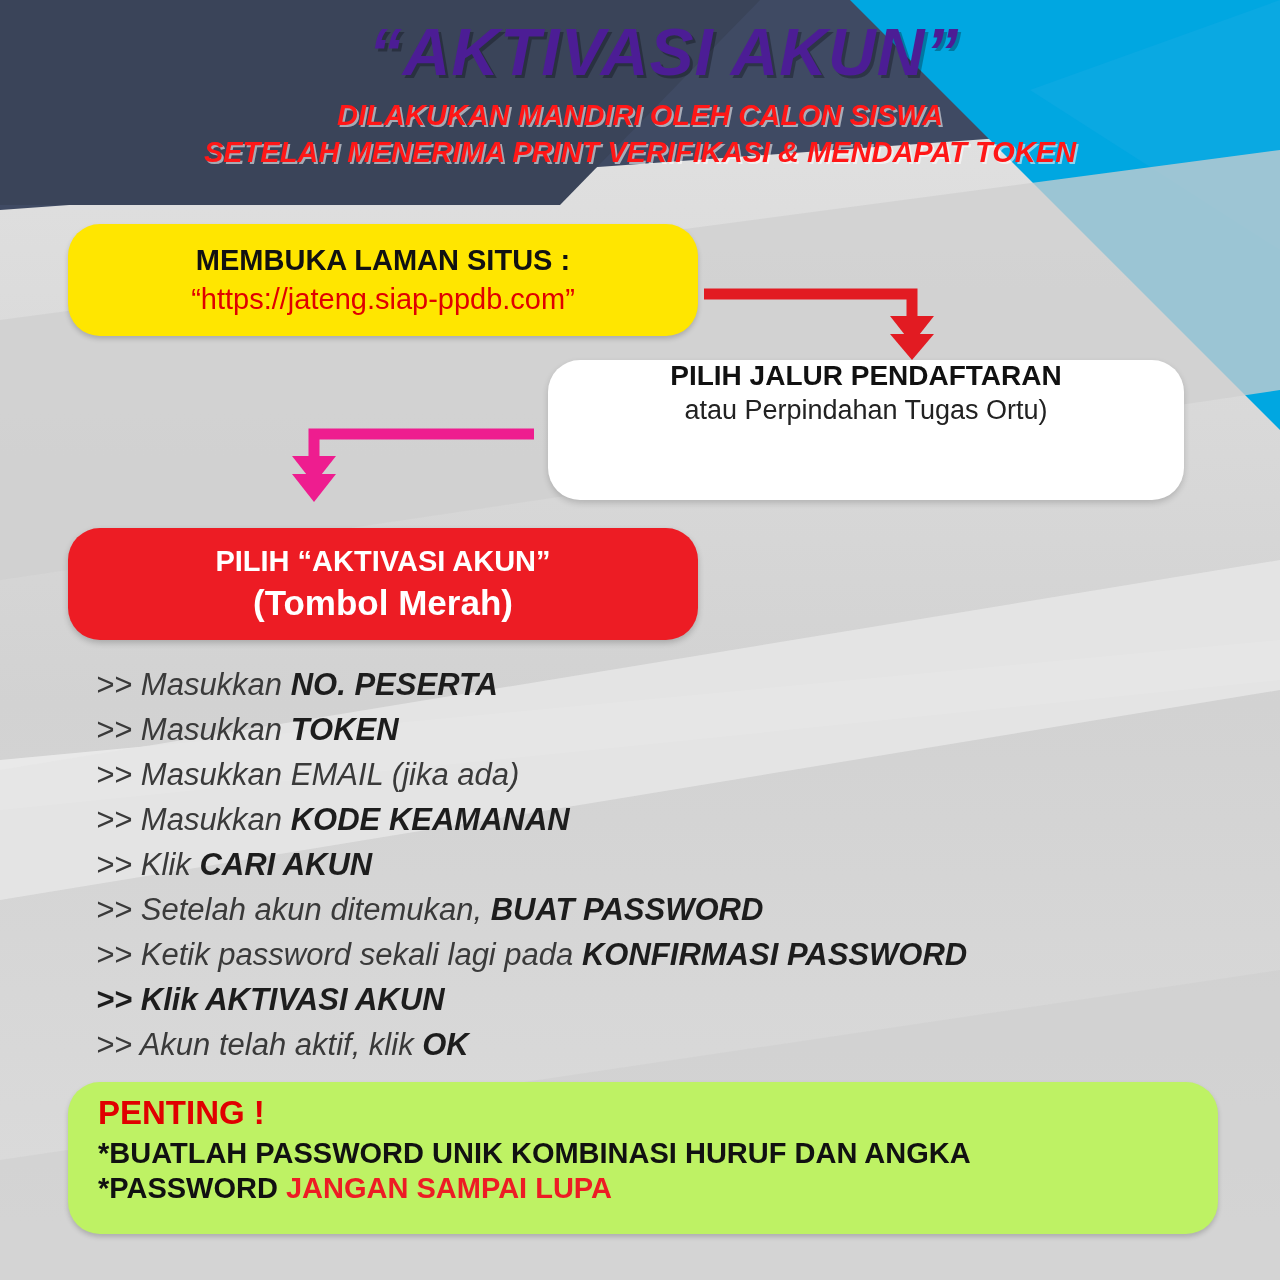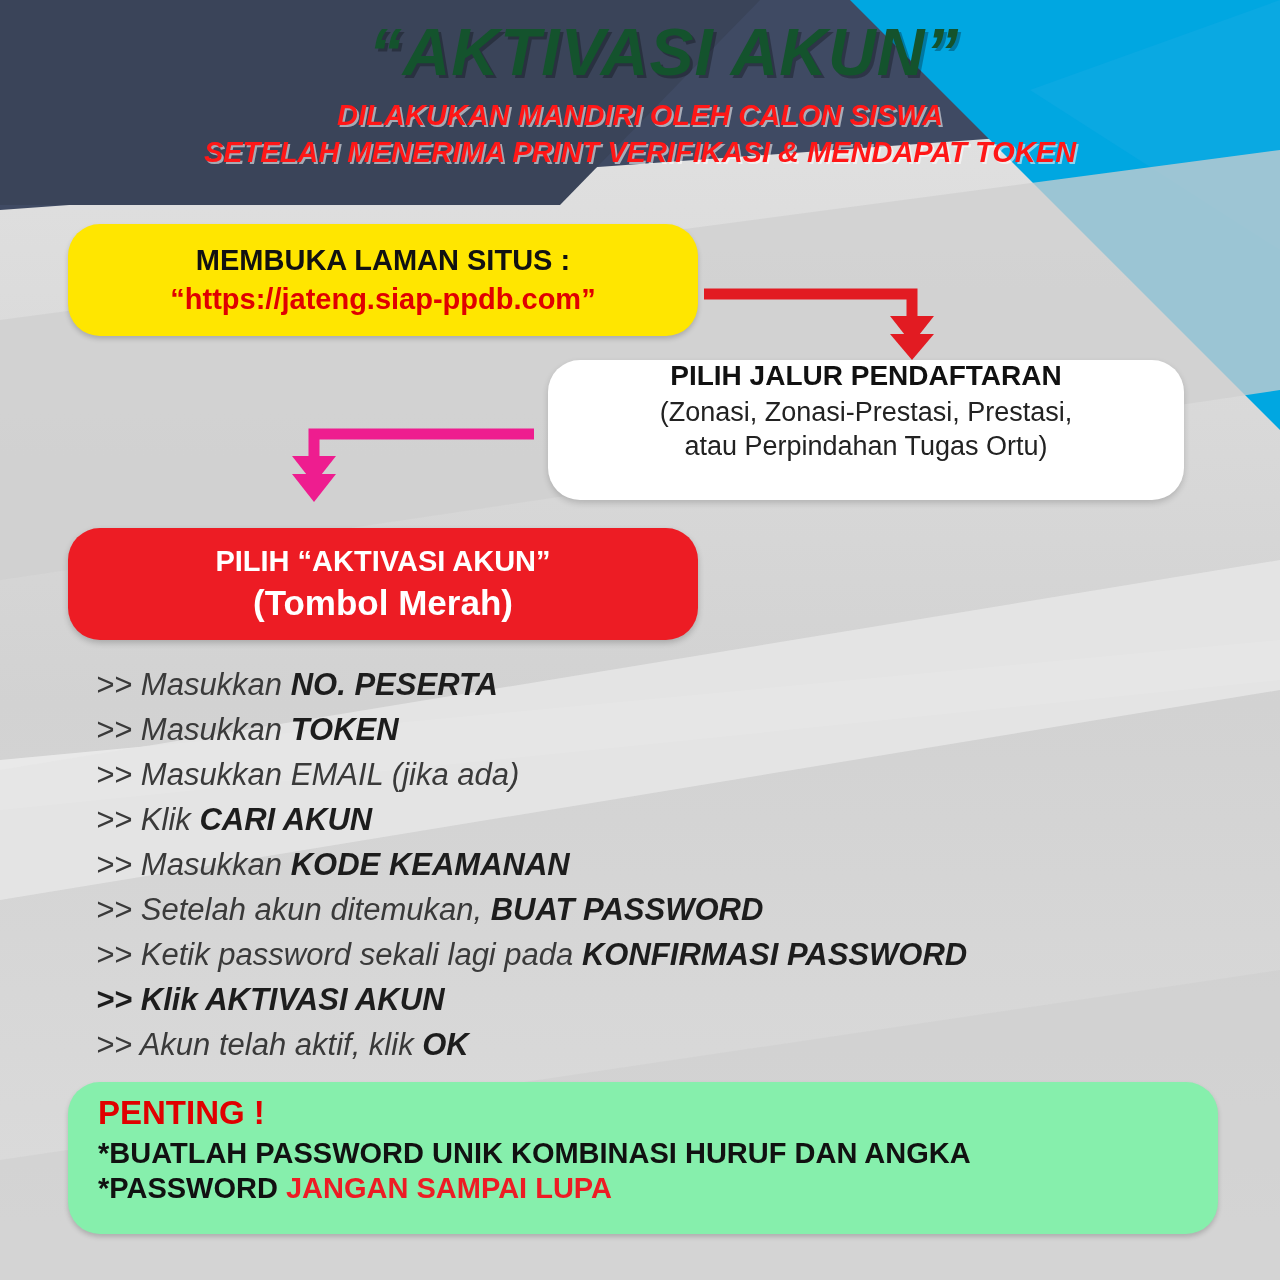--- a/index.html
+++ b/index.html
@@ -68,21 +68,21 @@
     clip-path: polygon(0 120px, 1280px 0, 1280px 40px, 0 170px);
     opacity: .7;
   }
 
   
   .header { position: absolute; left: 0; top: 18px; width: 1280px; text-align: center; }
   .title {
     font-size: 66px;
     font-weight: bold;
     font-style: italic;
-    color: #14532d;
+    color: #4c1d95;
     letter-spacing: 1px;
     line-height: 1.05;
     text-shadow: 3px 3px 0 rgba(0,0,0,.28);
     margin: 0;
     padding-left: 48px;
   }
   .subtitle {
     margin-top: 10px;
     font-size: 29px;
     font-weight: bold;
@@ -96,21 +96,21 @@
   .box { position: absolute; border-radius: 32px; box-sizing: border-box; }
 
   .box-yellow-1 {
     left: 68px; top: 224px; width: 630px; height: 112px;
     background: #ffe600;
     display: flex; flex-direction: column;
     align-items: center; justify-content: center;
     box-shadow: 0 3px 5px rgba(0,0,0,.18);
   }
   .box-yellow-1 .l1 { font-size: 29px; font-weight: bold; color: #111; }
-  .box-yellow-1 .l2 { font-size: 29px; font-weight: bold; color: #e00000; margin-top: 6px; }
+  .box-yellow-1 .l2 { font-size: 29px; font-weight: normal; color: #e00000; margin-top: 6px; }
 
   .box-white {
     left: 548px; top: 360px; width: 636px; height: 140px;
     background: #ffffff;
     display: flex; flex-direction: column;
     align-items: center; justify-content: flex-start;
     box-shadow: 0 3px 6px rgba(0,0,0,.17);
   }
   .box-white .l1 { font-size: 28px; font-weight: bold; color: #111; }
   .box-white .l2 { font-size: 27px; color: #222; margin-top: 5px; }
@@ -121,21 +121,21 @@
     background: #ed1c24;
     display: flex; flex-direction: column;
     align-items: center; justify-content: center;
     box-shadow: 0 3px 6px rgba(0,0,0,.2);
   }
   .box-red .l1 { font-size: 29px; font-weight: bold; color: #ffffff; }
   .box-red .l2 { font-size: 35px; font-weight: bold; color: #ffffff; margin-top: 5px; }
 
   .box-yellow-2 {
     left: 68px; top: 1082px; width: 1150px; height: 152px;
-    background: #86efac;
+    background: #bef264;
     padding: 12px 14px 0 30px;
     box-shadow: 0 3px 5px rgba(0,0,0,.18);
   }
   .penting {
     font-size: 33px; font-weight: bold; color: #e00000;
     margin: 0 0 4px 0;
   }
   .note { font-size: 29px; font-weight: bold; color: #111; line-height: 1.22; }
   .note .red { color: #ed1c24; }
 
@@ -198,43 +198,42 @@
   <div class="arrow-red">
     <svg width="250" height="90" viewBox="0 0 250 90">
       <polyline points="4,22 212,22 212,44" fill="none" stroke="#e21b22" stroke-width="11"></polyline>
       <polygon points="190,44 234,44 212,72" fill="#e21b22"></polygon>
       <polygon points="190,62 234,62 212,88" fill="#e21b22"></polygon>
     </svg>
   </div>
 
   <div class="box box-white">
     <div class="l1">PILIH JALUR PENDAFTARAN</div>
-    <div class="l2">(Zonasi, Zonasi-Prestasi, Prestasi,</div>
     <div class="l3">atau Perpindahan Tugas Ortu)</div>
   </div>
 
   <div class="arrow-pink">
     <svg width="262" height="96" viewBox="0 0 262 96">
       <polyline points="258,18 38,18 38,40" fill="none" stroke="#ee1d8f" stroke-width="11"></polyline>
       <polygon points="16,40 60,40 38,68" fill="#ee1d8f"></polygon>
       <polygon points="16,58 60,58 38,86" fill="#ee1d8f"></polygon>
     </svg>
   </div>
 
   <div class="box box-red">
     <div class="l1">PILIH “AKTIVASI AKUN”</div>
     <div class="l2">(Tombol Merah)</div>
   </div>
 
   <div class="steps" id="steps-list">
       <div class="step"><span>&gt;&gt; Masukkan </span><b>NO. PESERTA</b></div>
       <div class="step"><span>&gt;&gt; Masukkan </span><b>TOKEN</b></div>
       <div class="step"><span>&gt;&gt; Masukkan EMAIL (jika ada)</span></div>
+      <div class="step"><span>&gt;&gt; Masukkan </span><b>KODE KEAMANAN</b></div>
       <div class="step"><span>&gt;&gt; Klik </span><b>CARI AKUN</b></div>
-      <div class="step"><span>&gt;&gt; Masukkan </span><b>KODE KEAMANAN</b></div>
       <div class="step"><span>&gt;&gt; Setelah akun ditemukan, </span><b>BUAT PASSWORD</b></div>
       <div class="step"><span>&gt;&gt; Ketik password sekali lagi pada </span><b>KONFIRMASI PASSWORD</b></div>
       <div class="step all-bold"><span>&gt;&gt; Klik AKTIVASI AKUN</span></div>
       <div class="step"><span>&gt;&gt; Akun telah aktif, klik </span><b>OK</b></div>
     </div>
 
   <div class="box box-yellow-2">
     <div class="penting">PENTING !</div>
     <div class="note">*BUATLAH PASSWORD UNIK KOMBINASI HURUF DAN ANGKA</div>
     <div class="note">

